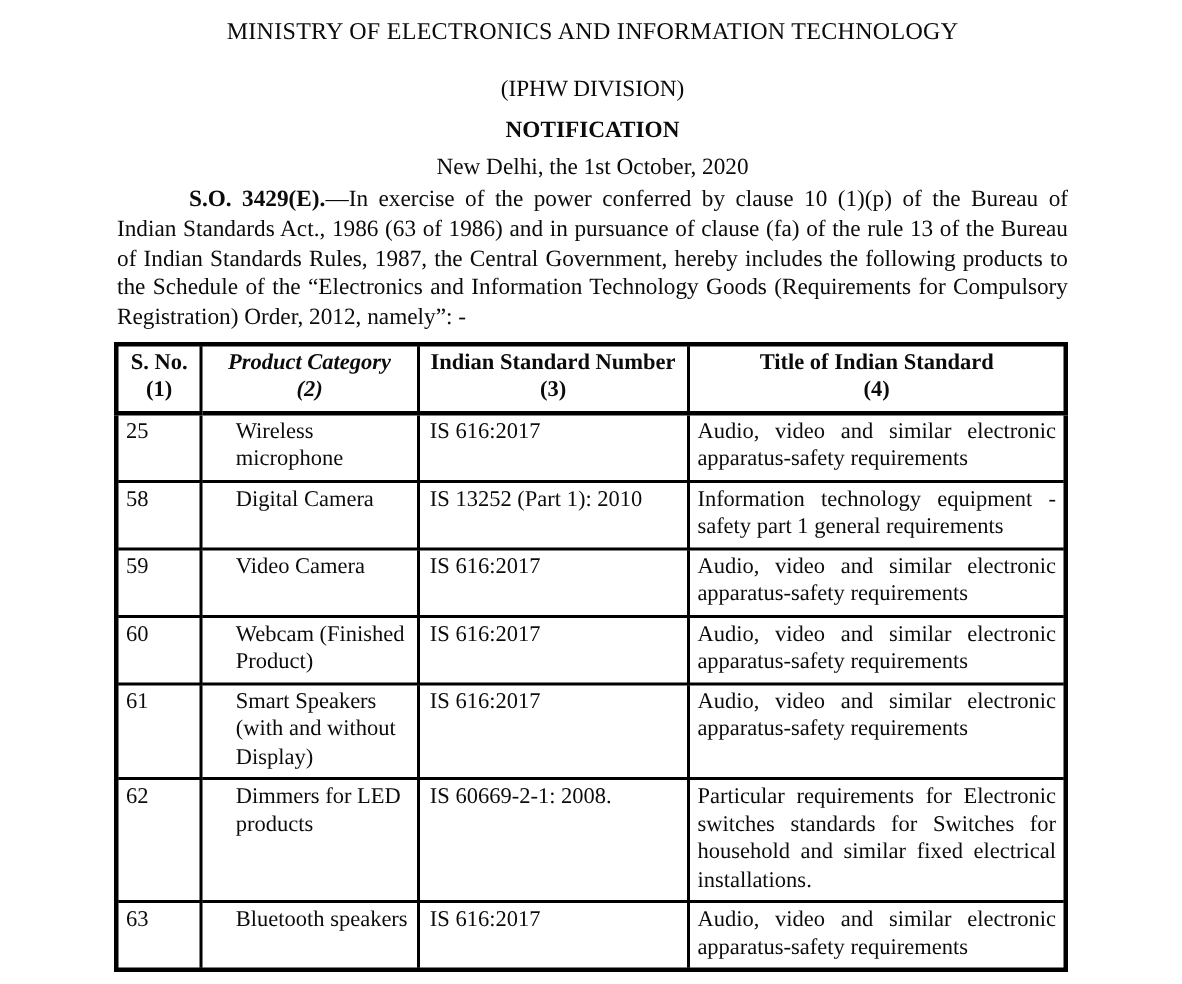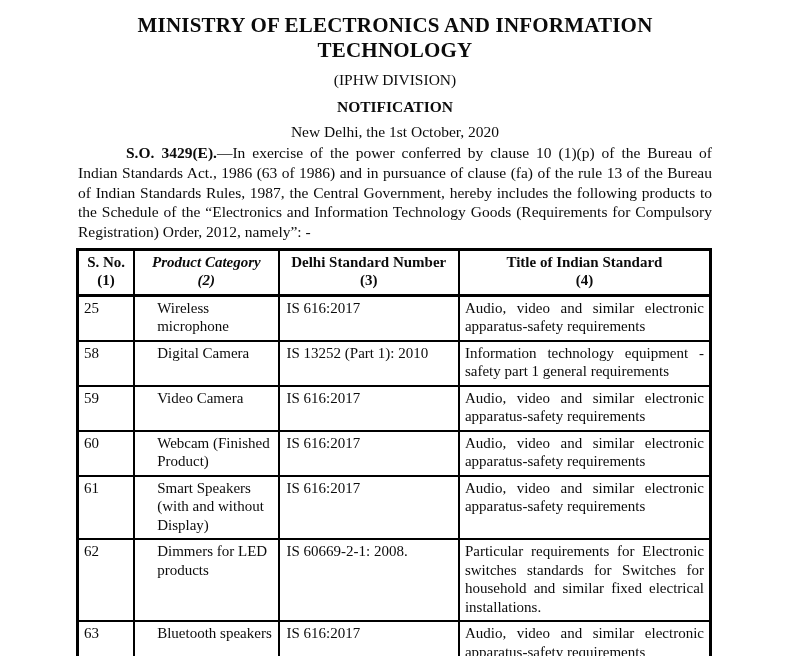--- a/index.html
+++ b/index.html
@@ -7,25 +7,25 @@
     width: 788px;
     background: #ffffff;
     font-family: "Liberation Serif", serif;
     color: #0b0b0b;
   }
   body { height: 656px; overflow: hidden; }
   .page { padding: 13px 76px 0 78px; }
 
   .center { text-align: center; }
   .ministry-title {
-    font-size: 21px;
-    font-weight: bold;
+    font-size: 16px;
+    font-weight: normal;
     letter-spacing: 0.2px;
   }
-  .division-subtitle { font-size: 15.5px; margin-top: 8px; }
+  .division-subtitle { font-size: 15.5px; margin-top: 20px; }
   .notification-heading { font-size: 15.5px; font-weight: bold; margin-top: 9px; }
   .dateline { font-size: 15.5px; margin-top: 7px; }
 
   .subject-block {
     display: flex;
     margin-top: 10px;
     font-weight: bold;
     font-size: 15.5px;
     line-height: 19.5px;
   }
@@ -87,21 +87,21 @@
       <tr>
         <th class="col-sno">
           <div>S. No.</div>
           <div>(1)</div>
         </th>
         <th class="col-cat">
           <div>Product Category</div>
           <div>(2)</div>
         </th>
         <th class="col-std">
-          <div>Delhi Standard Number</div>
+          <div>Indian Standard Number</div>
           <div>(3)</div>
         </th>
         <th class="col-title">
           <div>Title of Indian Standard</div>
           <div>(4)</div>
         </th>
       </tr>
     </thead>
     <tbody>
       <tr>

